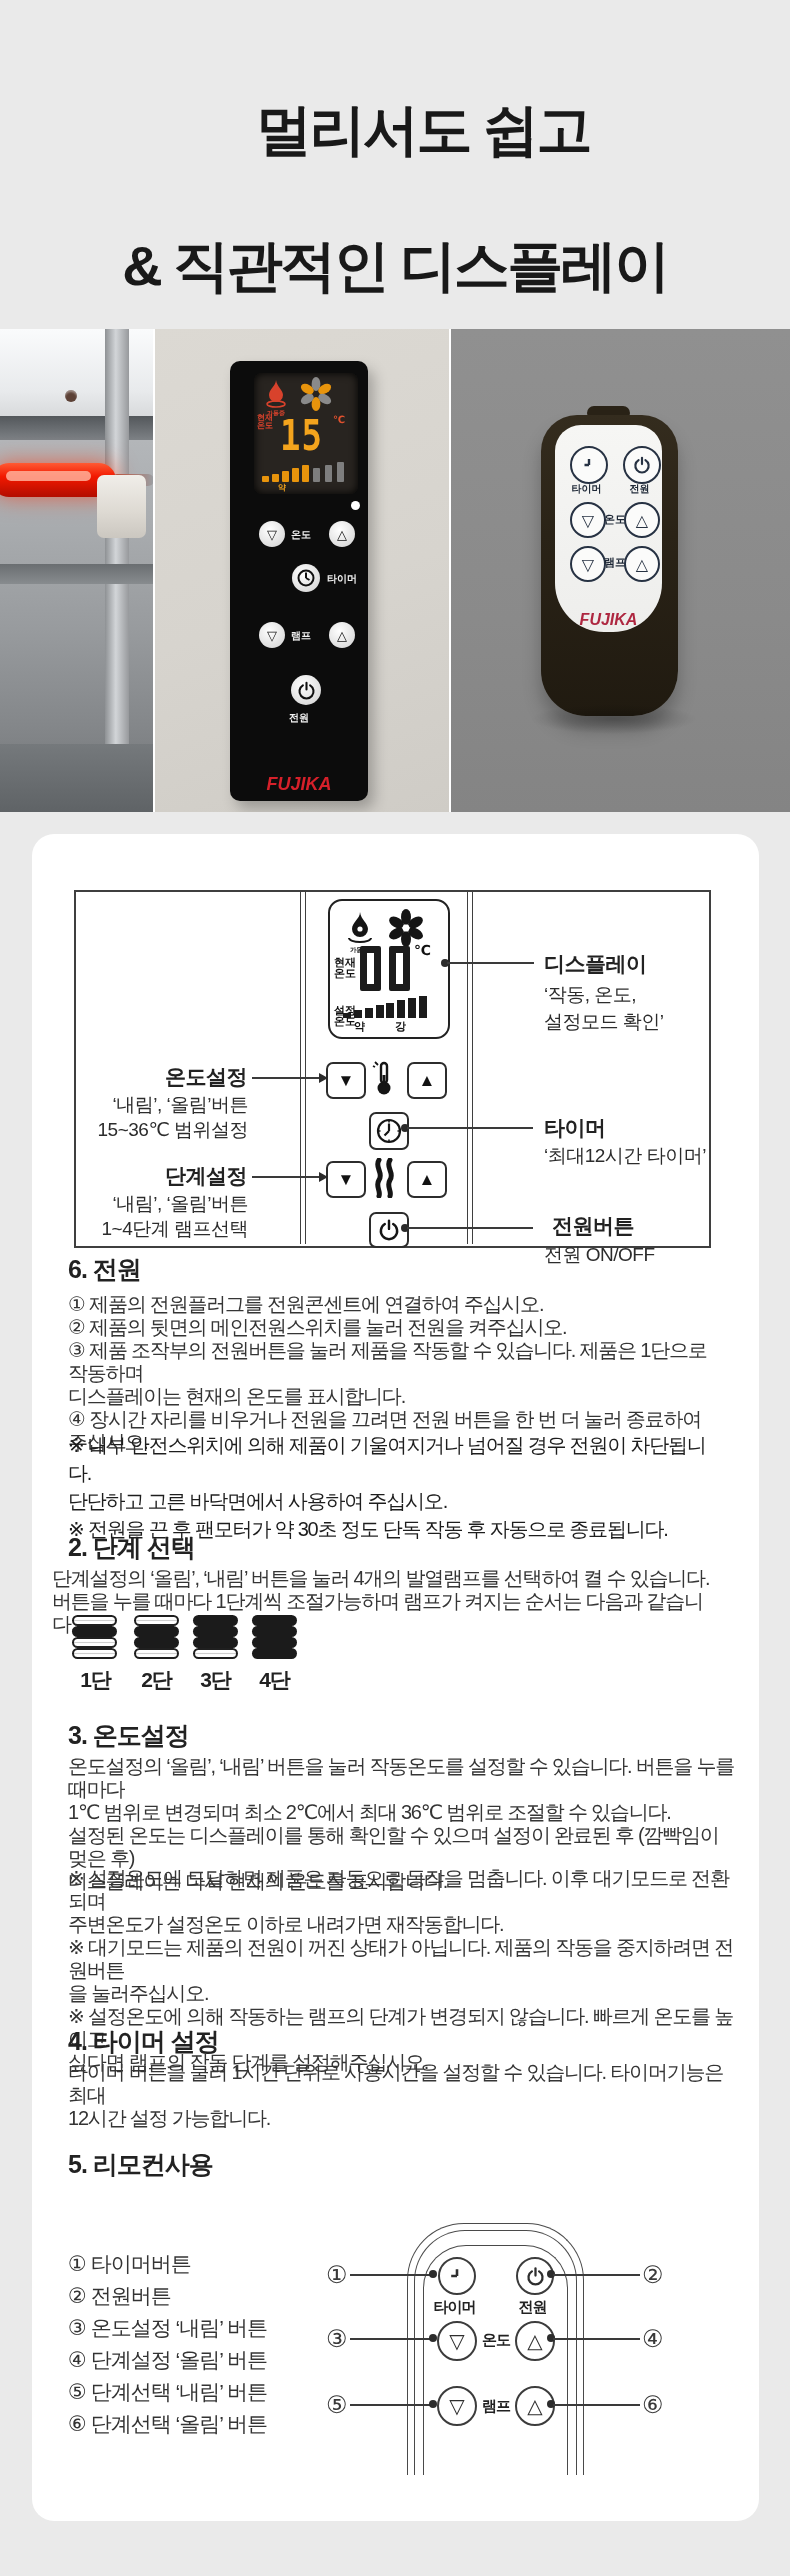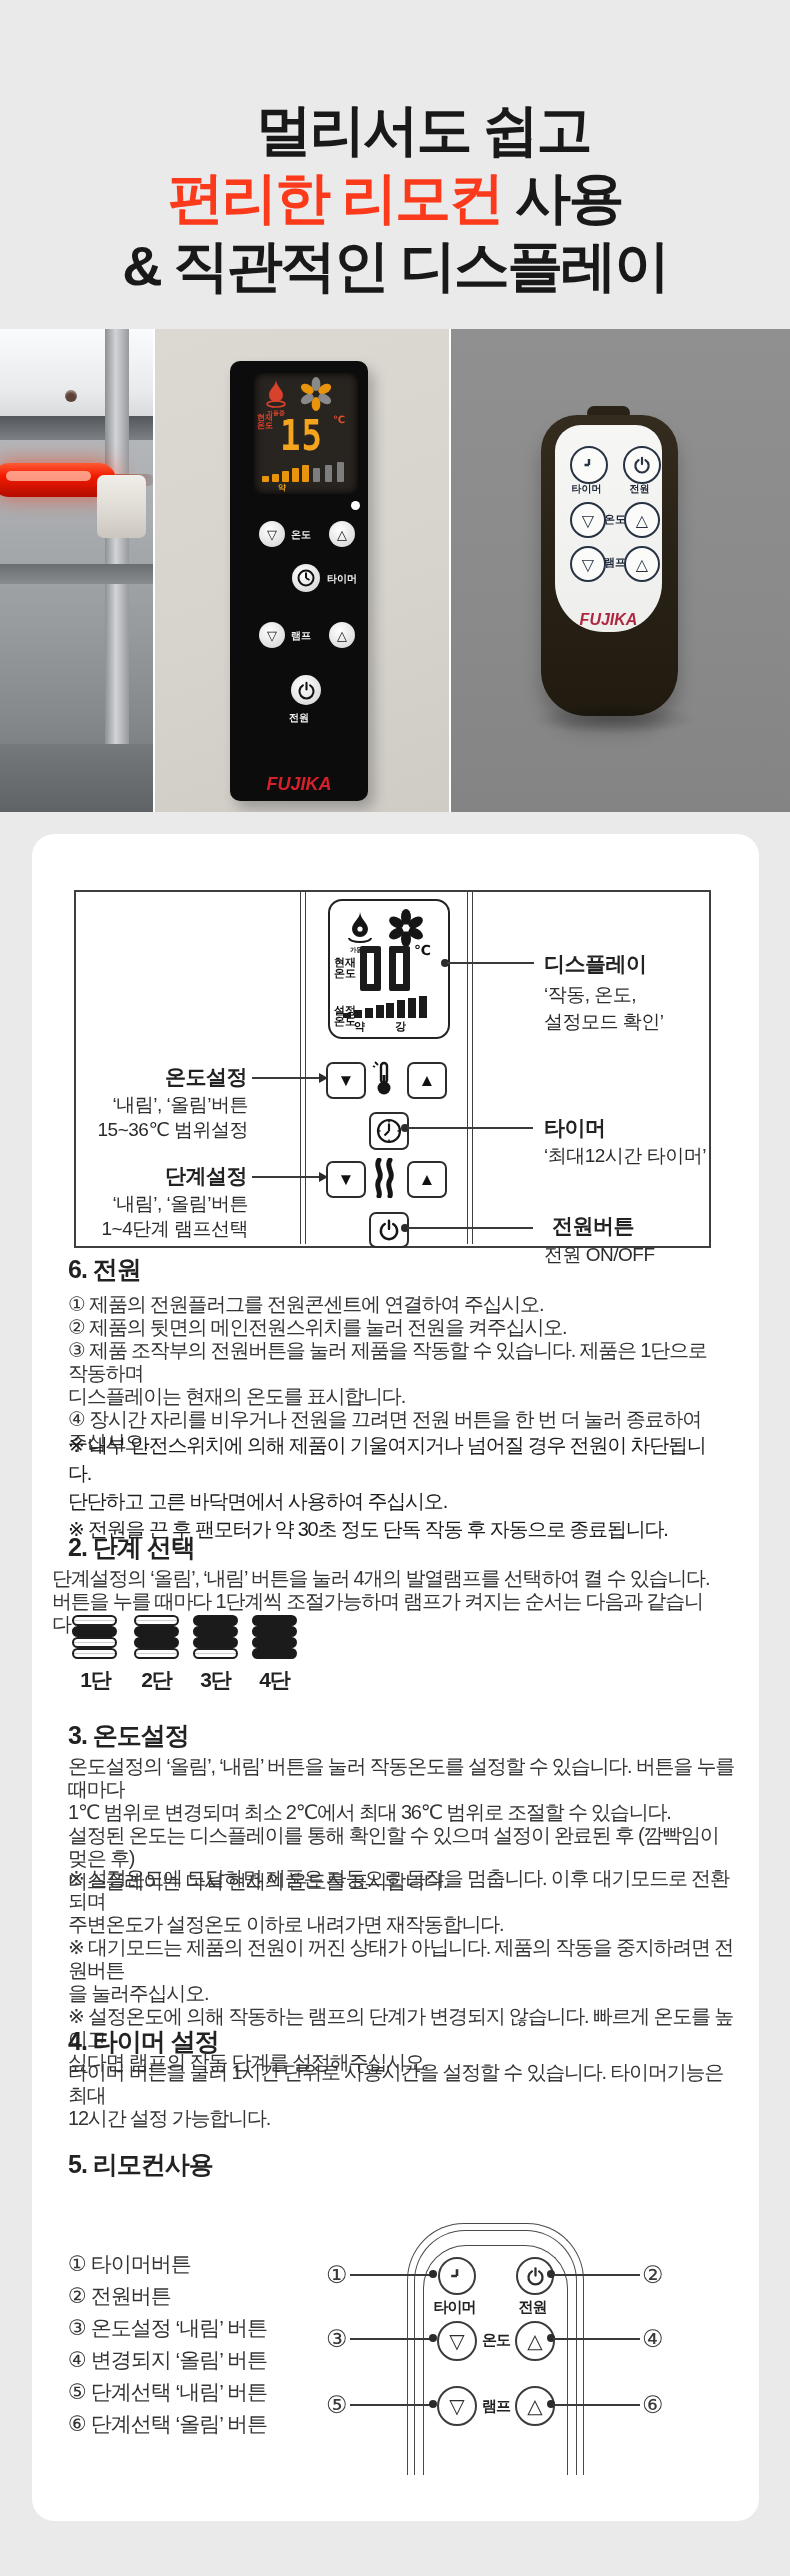--- a/index.html
+++ b/index.html
@@ -97,23 +97,20 @@
   .callout-num{position:absolute;font-size:24px;color:#3a3a3a;line-height:24px;}
 </style>
 </head>
 <body>
 
 <div class="page">
 
   <div class="abs hero-line" style="top:97px;margin-left:28px;">
     <span>멀리서도 쉽고</span>
   </div>
-  <div class="abs hero-line" style="top:165px;">
-    <span class="accent">편리한 리모컨</span><span> 사용</span>
-  </div>
   <div class="abs hero-line" style="top:233px;">
     <span>&amp; 직관적인 디스플레이</span>
   </div>
 
   <div class="abs photos">
 
     <div class="photo photo-left">
       <div class="abs reflector"></div>
       <div class="abs reflector-edge"></div>
       <div class="abs pole"></div>
@@ -424,21 +421,21 @@
 싶다면 램프의 작동 단계를 설정해주십시오.</div>
 
     <div class="abs sec-h" style="left:36px;top:1191px;">4. 타이머 설정</div>
     <div class="abs sec-body" style="left:36px;top:1227px;width:672px;">타이머 버튼을 눌러 1시간 단위로 사용시간을 설정할 수 있습니다. 타이머기능은 최대
 12시간 설정 가능합니다.</div>
 
     <div class="abs sec-h" style="left:36px;top:1314px;">5. 리모컨사용</div>
     <div class="abs sec-list" style="left:36px;top:1414px;width:296px;">① 타이머버튼
 ② 전원버튼
 ③ 온도설정 ‘내림’ 버튼
-④ 변경되지 ‘올림’ 버튼
+④ 단계설정 ‘올림’ 버튼
 ⑤ 단계선택 ‘내림’ 버튼
 ⑥ 단계선택 ‘올림’ 버튼</div>
 
     <div class="abs rd-wrap">
       <div class="rd-line" style="left:0;top:0;width:175px;height:296px;border-radius:57px 57px 0 0;"></div>
       <div class="rd-line" style="left:7px;top:7px;width:161px;height:296px;border-radius:51px 51px 0 0;"></div>
       <div class="rd-line" style="left:16px;top:22px;width:143px;height:296px;border-radius:43px 43px 0 0;"></div>
     </div>
 
     <div class="abs rd-btn" style="left:406px;top:1423px;width:34px;height:34px;">

